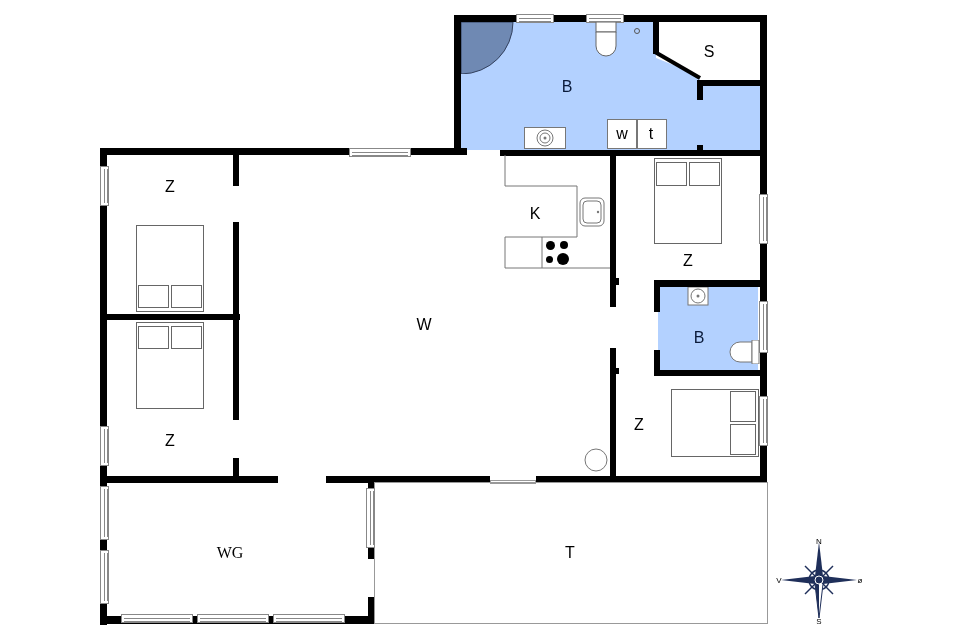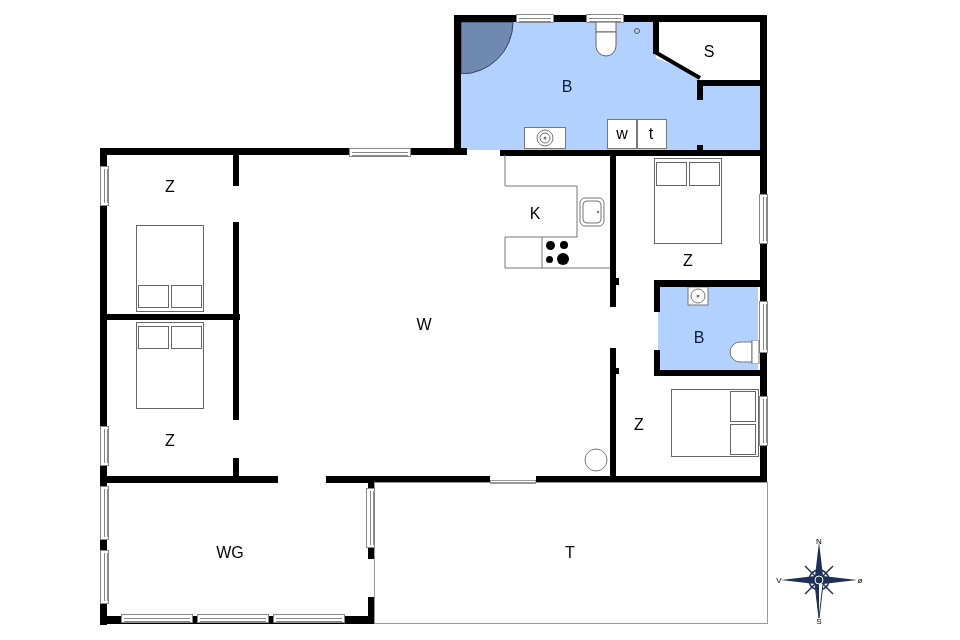--- a/index.html
+++ b/index.html
@@ -164,21 +164,21 @@
 
   <div class="label blue-room" style="left:567px;top:87px;">B</div>
   <div class="label" style="left:709px;top:52px;">S</div>
   <div class="label" style="left:535px;top:214px;">K</div>
   <div class="label" style="left:424px;top:325px;">W</div>
   <div class="label" style="left:170px;top:187px;">Z</div>
   <div class="label" style="left:170px;top:441px;">Z</div>
   <div class="label" style="left:688px;top:261px;">Z</div>
   <div class="label blue-room" style="left:699px;top:338px;">B</div>
   <div class="label" style="left:639px;top:425px;">Z</div>
-  <div class="label" style="left:230px;top:553px;">WG</div>
+  <div class="label" style="left:230px;top:553px;font-family:Liberation Serif, serif;">WG</div>
   <div class="label" style="left:570px;top:553px;">T</div>
 
   <div class="abs" style="left:775px;top:535px;width:90px;height:95px;">
     <svg class="abs" style="left:0;top:0;" width="90" height="95">
       <g transform="translate(44,45)">
         <line x1="-14" y1="-14" x2="14" y2="14" stroke="#1f2f5a" stroke-width="1.5"></line>
         <line x1="-14" y1="14" x2="14" y2="-14" stroke="#1f2f5a" stroke-width="1.5"></line>
         <circle cx="0" cy="0" r="10" fill="none" stroke="#1f2f5a" stroke-width="1.5"></circle>
         <polygon points="0,-38 4,-4 0,0 -4,-4" fill="#1f2f5a"></polygon>
         <polygon points="0,38 4,4 0,0 -4,4" fill="#ffffff" stroke="#1f2f5a" stroke-width="1"></polygon>

